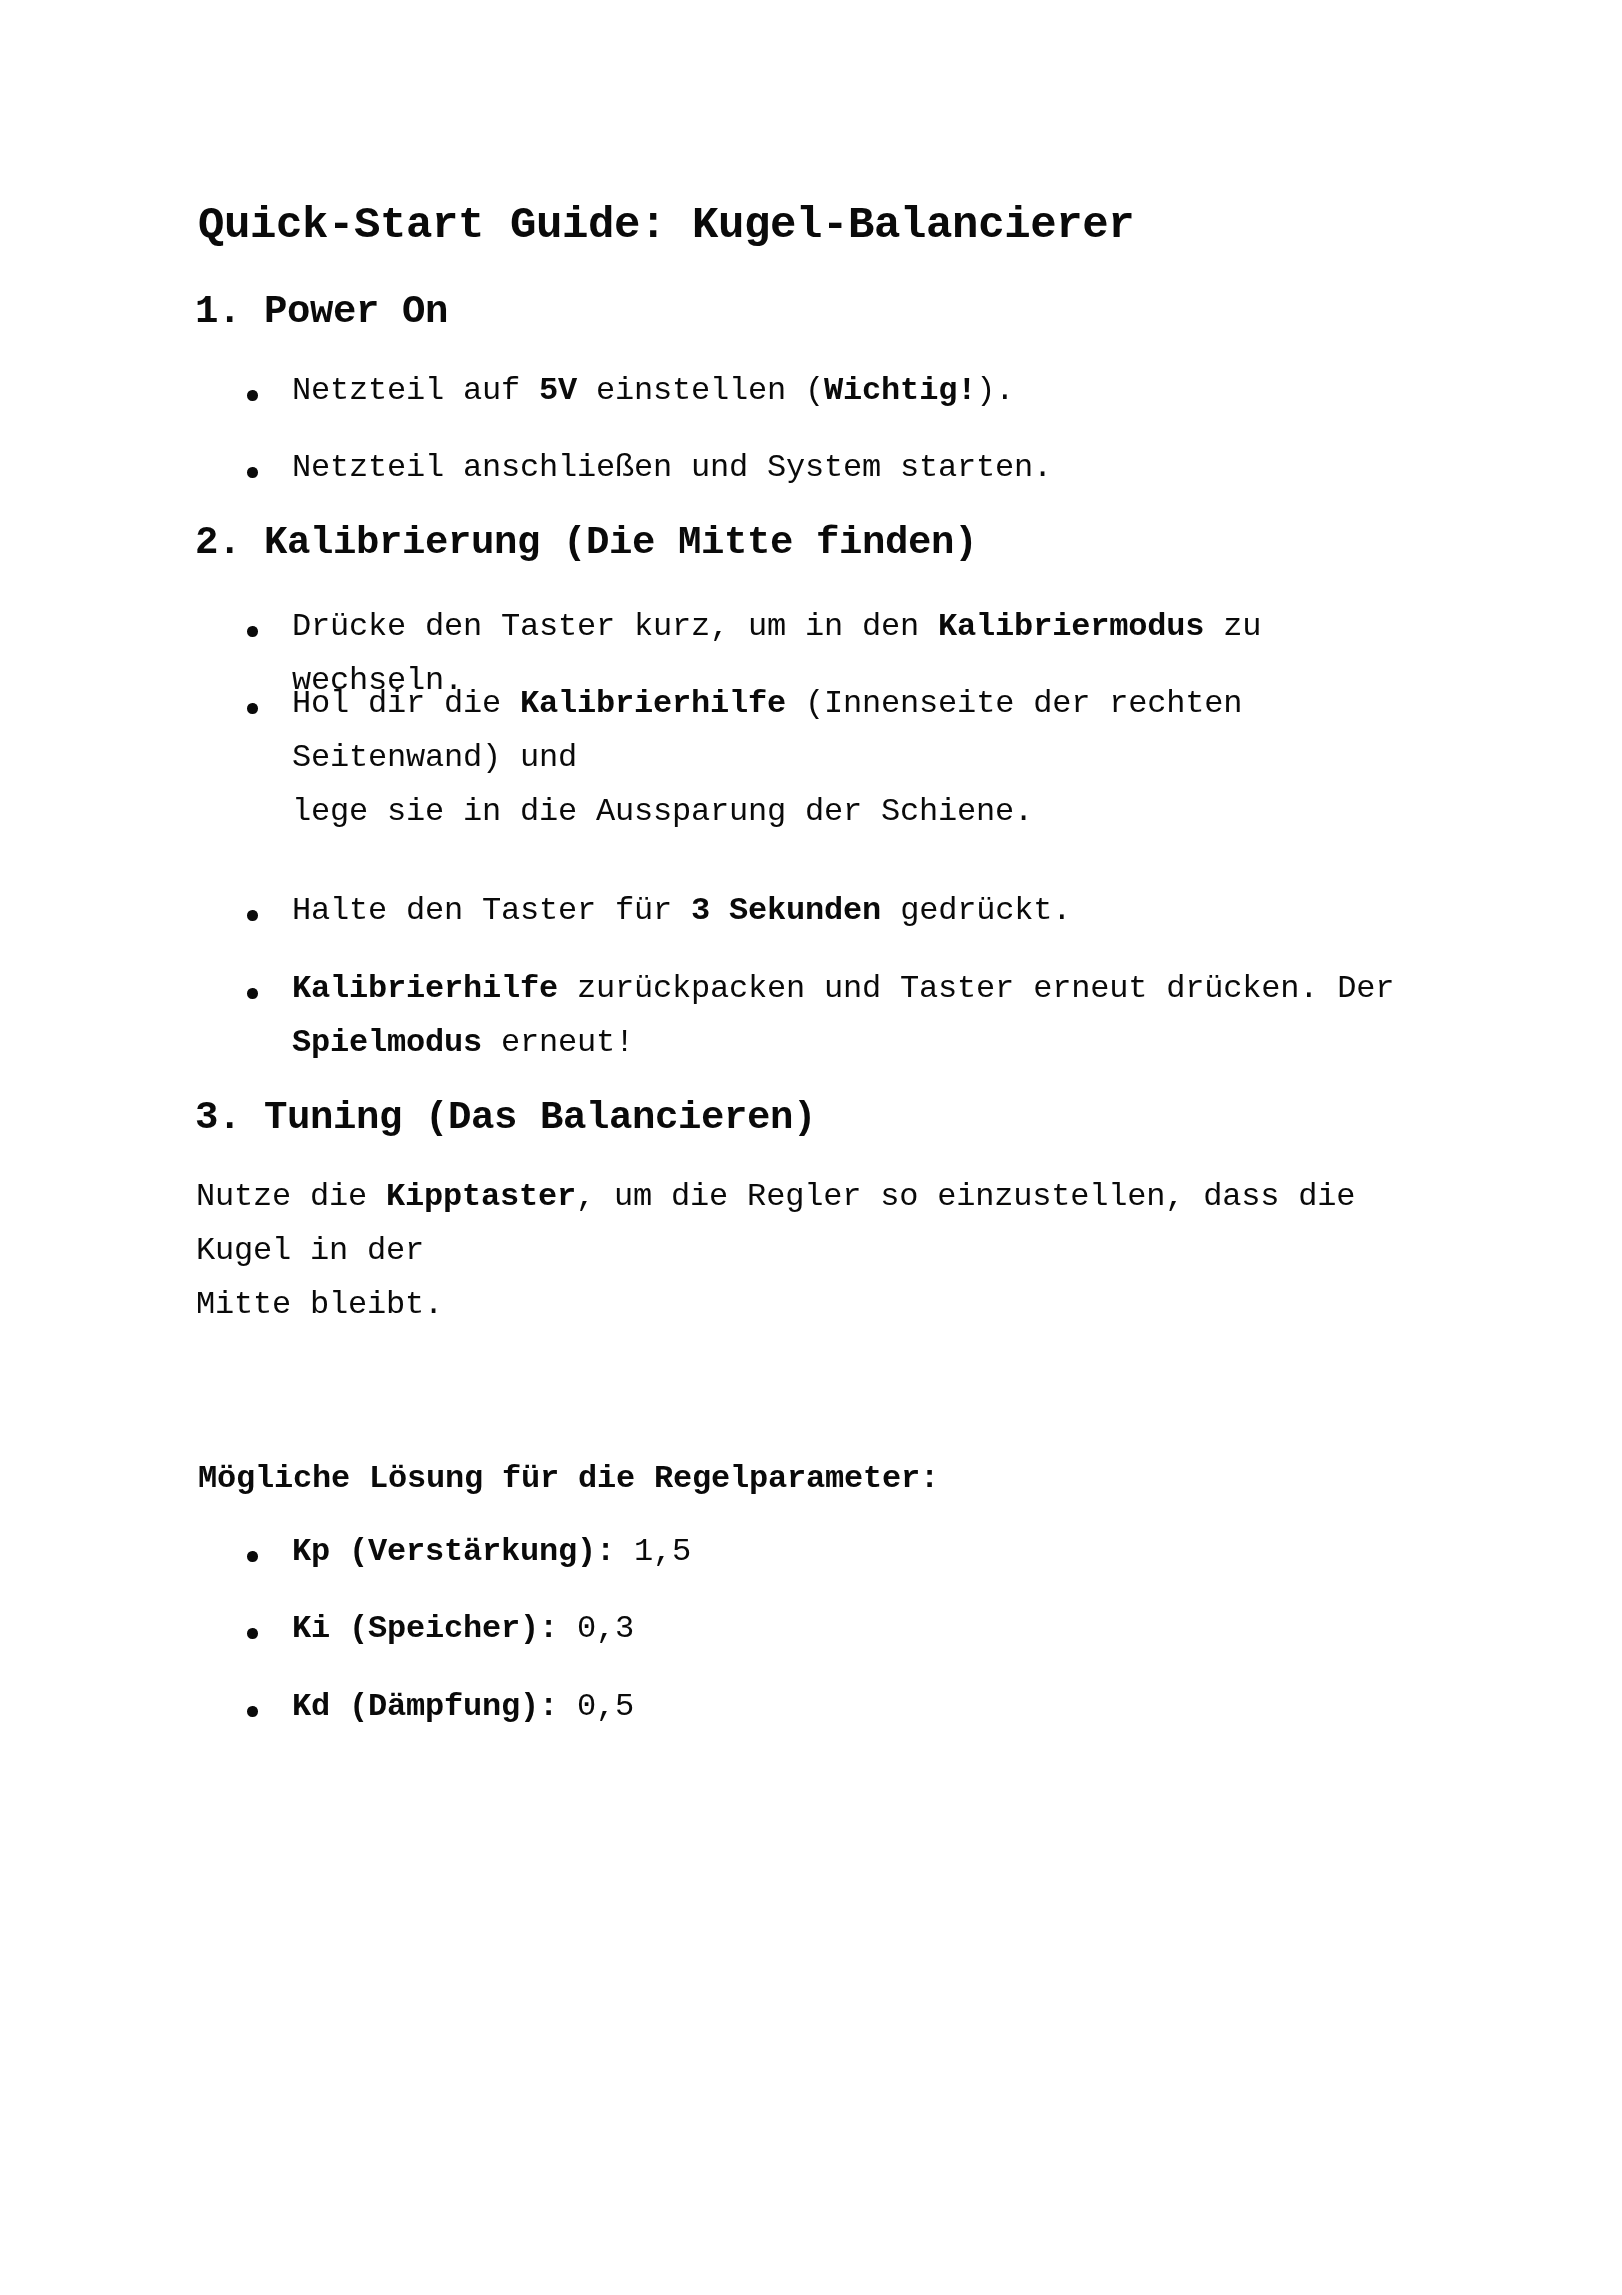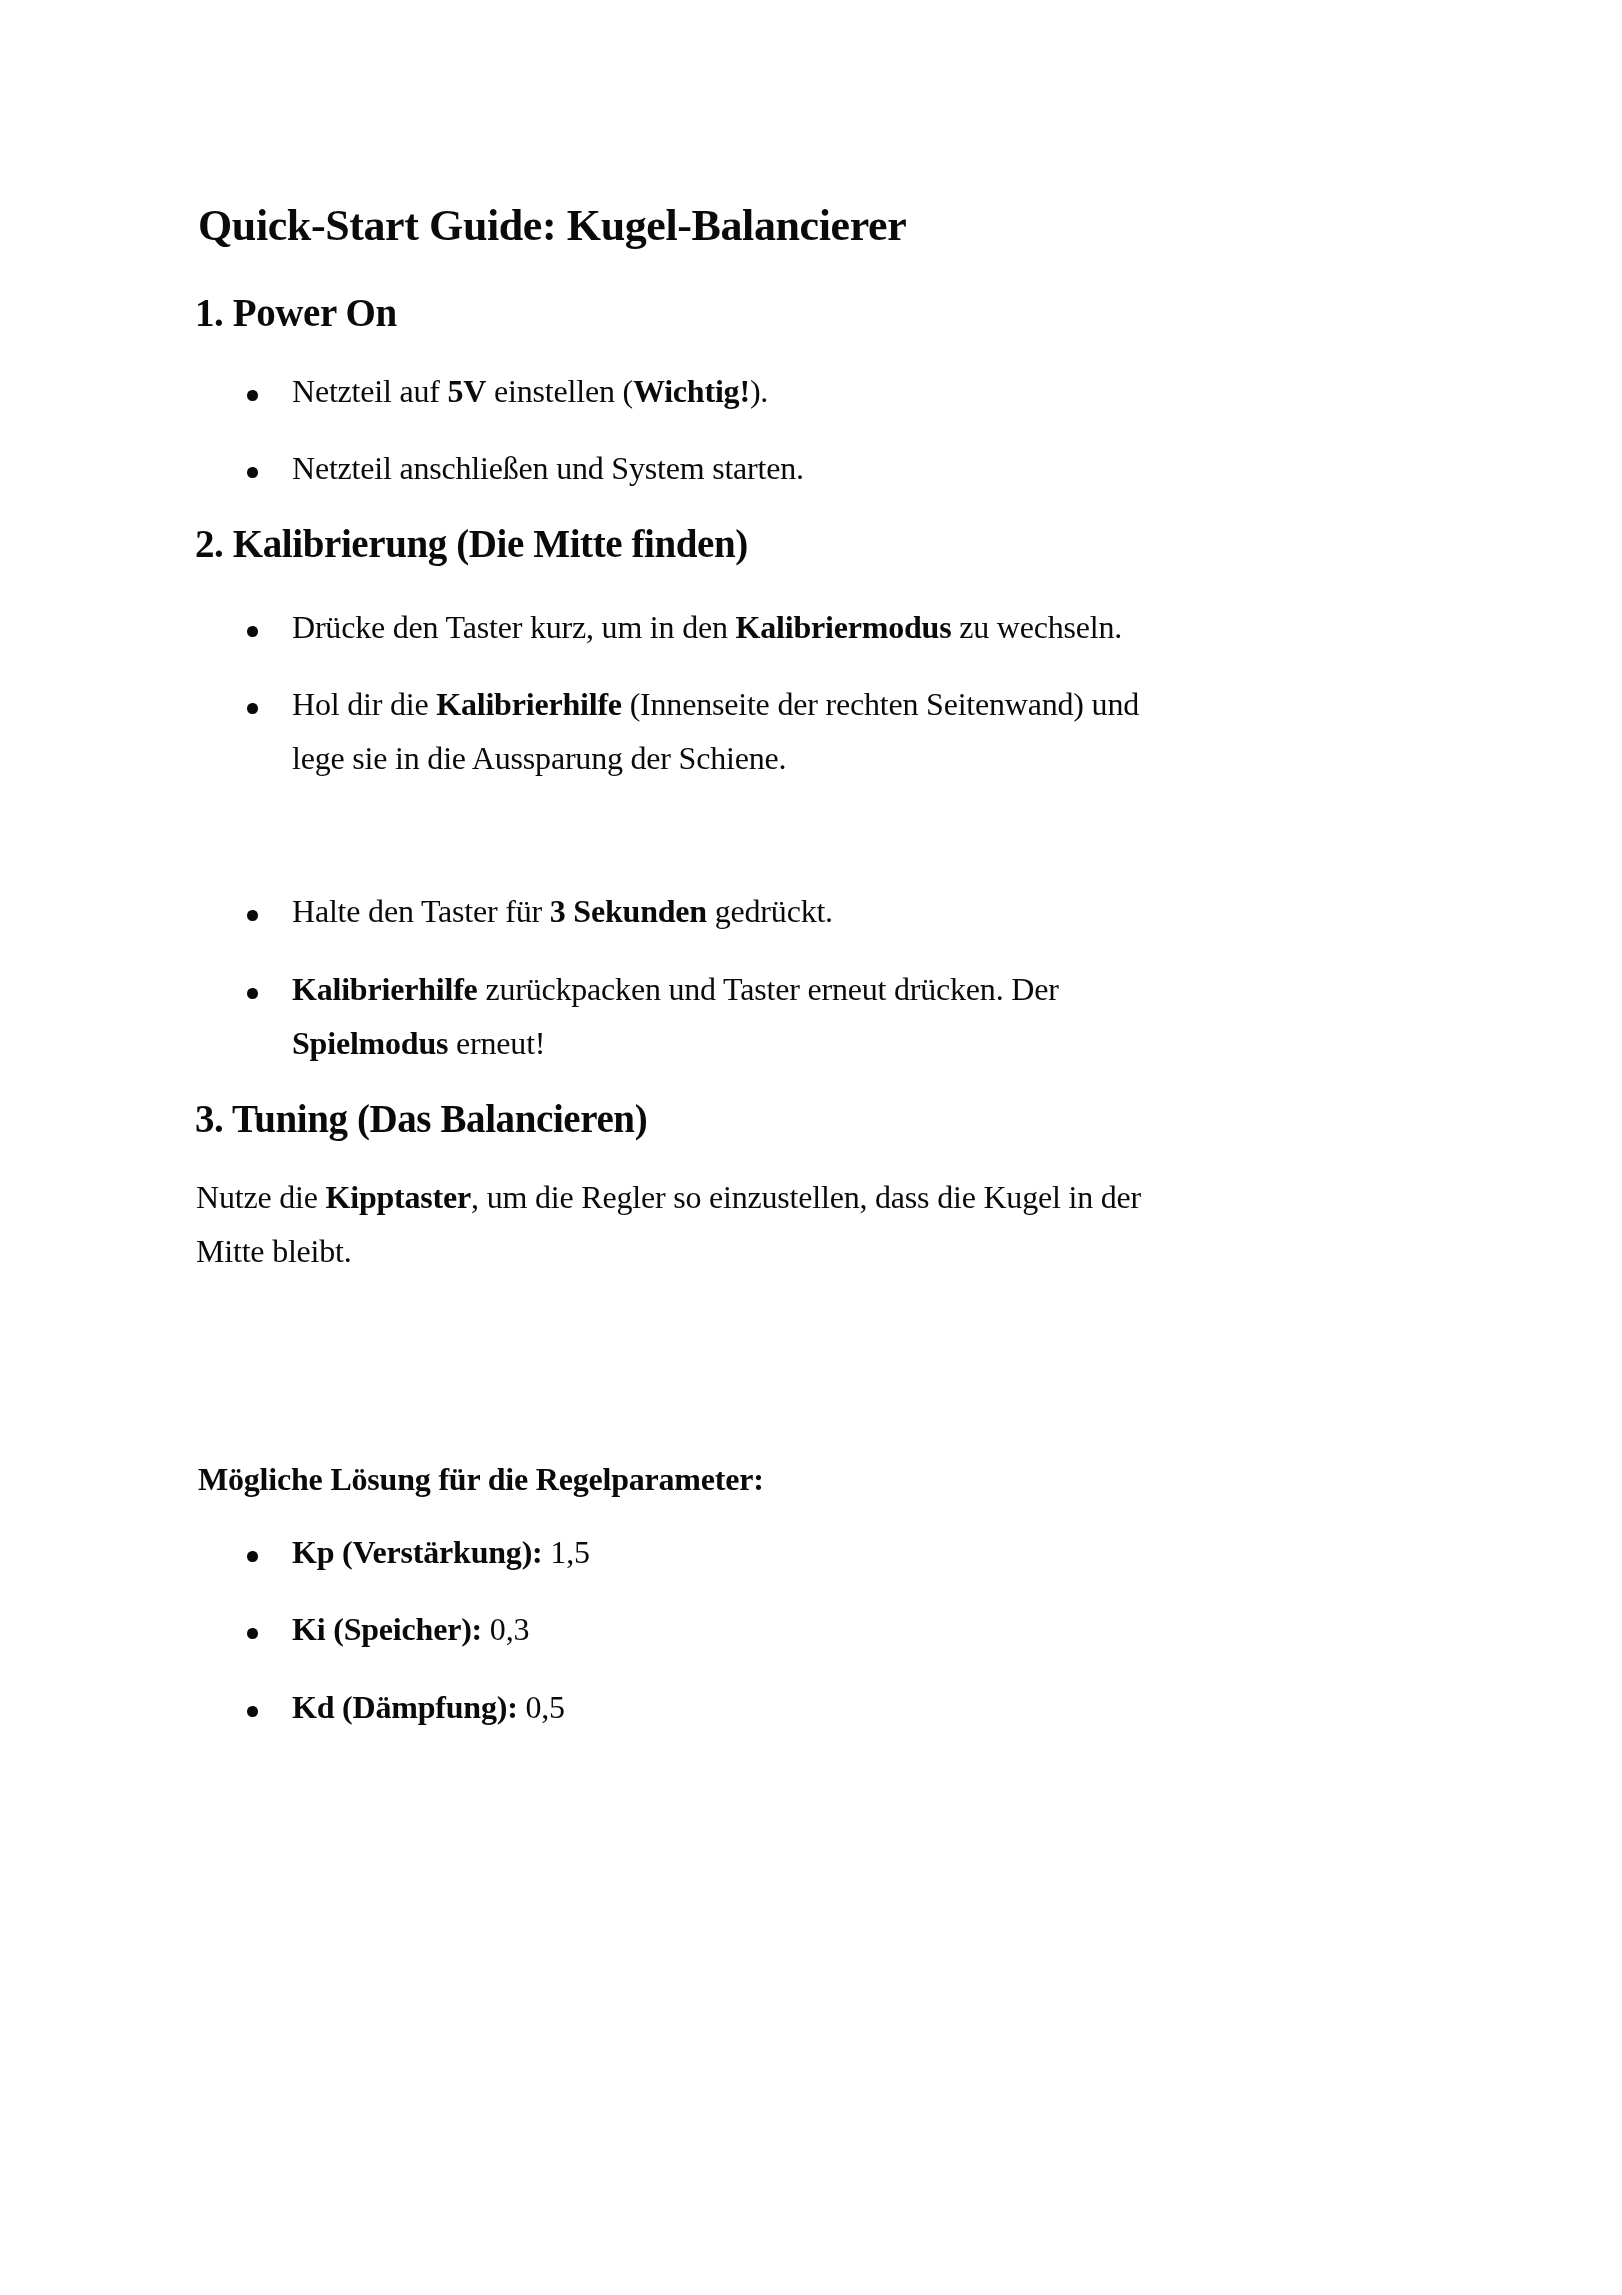--- a/index.html
+++ b/index.html
@@ -5,21 +5,21 @@
   html, body {
     margin: 0;
     padding: 0;
     background: #ffffff;
   }
   .page {
     position: relative;
     width: 1623px;
     height: 2295px;
     background: #ffffff;
-    font-family: Liberation Serif, serif;
+    font-family: Liberation Mono, monospace;
     color: #0a0a0a;
     overflow: hidden;
   }
   .block {
     position: absolute;
     left: 195px;
     width: 1233px;
   }
   .h1 {
     font-size: 44px;

